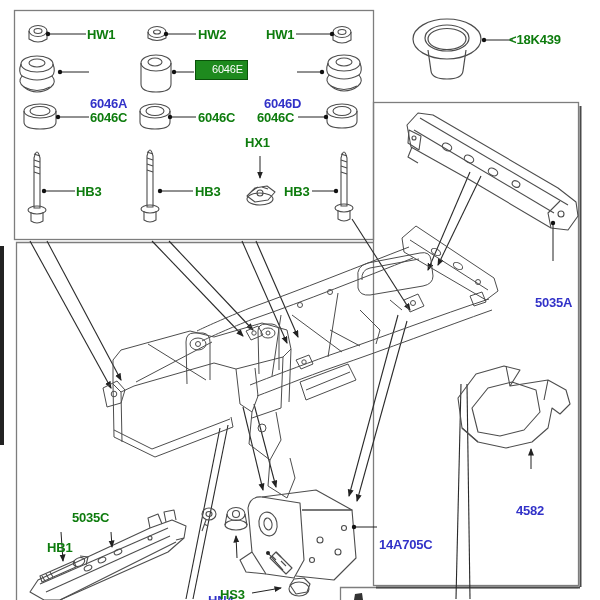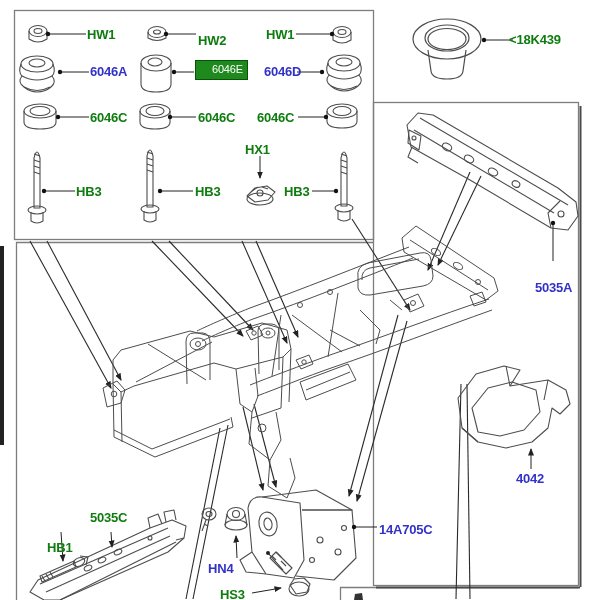--- a/index.html
+++ b/index.html
@@ -2,21 +2,21 @@
 <html style="--green: #0e7c0e; --blue: #3232c8; --hlbg: #1e8a1e; --hlbd: #0a520a; --hltx: #ffffff; --art_line: #4d4d4d; --leader: #222222; --box_border: #7d7d7d;"><head>
 <meta charset="utf-8">
 <style>
   html,body{margin:0;padding:0;background:#fff;}
   #page{position:relative;width:600px;height:600px;background:#fff;overflow:hidden;
         font-family:"Liberation Sans",sans-serif;}
   #art{position:absolute;left:0;top:0;}
   .lbl{position:absolute;font-size:13px;font-weight:700;letter-spacing:-0.2px;
        line-height:13px;white-space:nowrap;cursor:pointer;}
   .green{color:var(--green);}
-  .blue{color:var(--blue);}
+  .blue{color:var(--blue);margin-top:32px;}
   .hl{position:absolute;background:var(--hlbg);color:var(--hltx);
       border:1.5px solid var(--hlbd);padding:2px 4px 3px 16px;font-size:11px;
       font-weight:400;line-height:13px;letter-spacing:-0.2px;cursor:pointer;}
 </style>
 </head>
 <body>
 
 <div id="page">
 
 <svg id="art" width="600" height="600" viewBox="0 0 600 600">
@@ -328,34 +328,34 @@
         <circle cx="322" cy="72" r="2.2"></circle>
         <circle cx="326" cy="117" r="2.2"></circle>
         <circle cx="336" cy="191" r="2.2"></circle>
     <circle cx="484" cy="40" r="2.2"></circle>
         <circle cx="553" cy="223" r="2.2"></circle>
         <circle cx="354" cy="527" r="2.2"></circle>
   </g>
 </svg>
 
   <span class="lbl green" style="left:87px;top:28px">HW1</span>
-  <span class="lbl green" style="left:198px;top:34px">HW2</span>
+  <span class="lbl green" style="left:198px;top:28px">HW2</span>
   <span class="lbl green" style="left:266px;top:28px">HW1</span>
   <span class="lbl blue" style="left:90px;top:65px">6046A</span>
   <span class="hl" style="left:195px;top:60px">6046E</span>
   <span class="lbl blue" style="left:264px;top:65px">6046D</span>
   <span class="lbl green" style="left:90px;top:111px">6046C</span>
   <span class="lbl green" style="left:198px;top:111px">6046C</span>
   <span class="lbl green" style="left:257px;top:111px">6046C</span>
   <span class="lbl green" style="left:76px;top:185px">HB3</span>
   <span class="lbl green" style="left:195px;top:185px">HB3</span>
-  <span class="lbl green" style="left:245px;top:143px">HX1</span>
+  <span class="lbl green" style="left:245px;top:136px">HX1</span>
   <span class="lbl green" style="left:284px;top:185px">HB3</span>
   <span class="lbl green" style="left:509px;top:33px">&lt;18K439</span>
-  <span class="lbl blue" style="left:535px;top:281px">5035A</span>
-  <span class="lbl blue" style="left:516px;top:472px">4042</span>
-  <span class="lbl blue" style="left:379px;top:523px">14A705C</span>
+  <span class="lbl blue" style="left:535px;top:264px">5035A</span>
+  <span class="lbl blue" style="left:516px;top:472px">4582</span>
+  <span class="lbl blue" style="left:379px;top:506px">14A705C</span>
   <span class="lbl green" style="left:47px;top:541px">HB1</span>
-  <span class="lbl green" style="left:90px;top:511px">5035C</span>
+  <span class="lbl green" style="left:72px;top:511px">5035C</span>
   <span class="lbl blue" style="left:208px;top:562px">HN4</span>
   <span class="lbl green" style="left:220px;top:588px">HS3</span>
 
 </div>
 
 </body></html>

